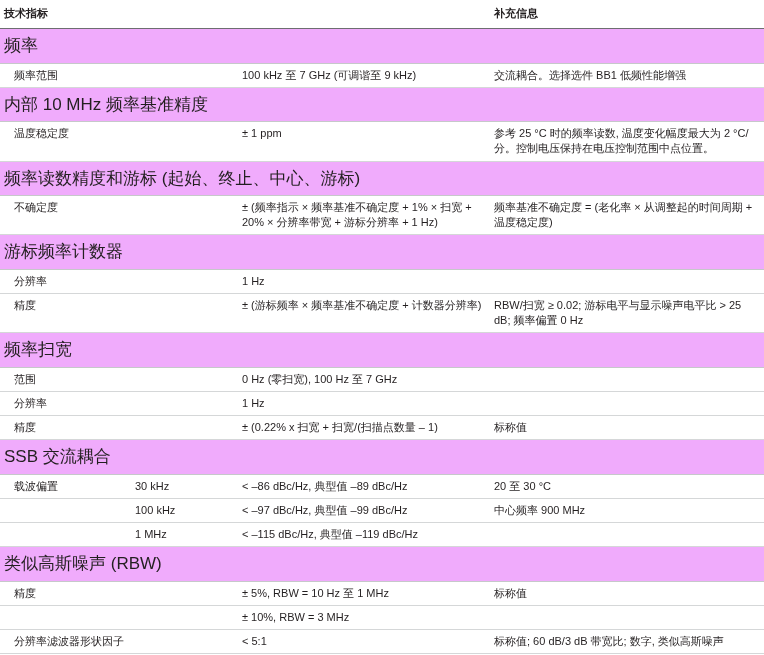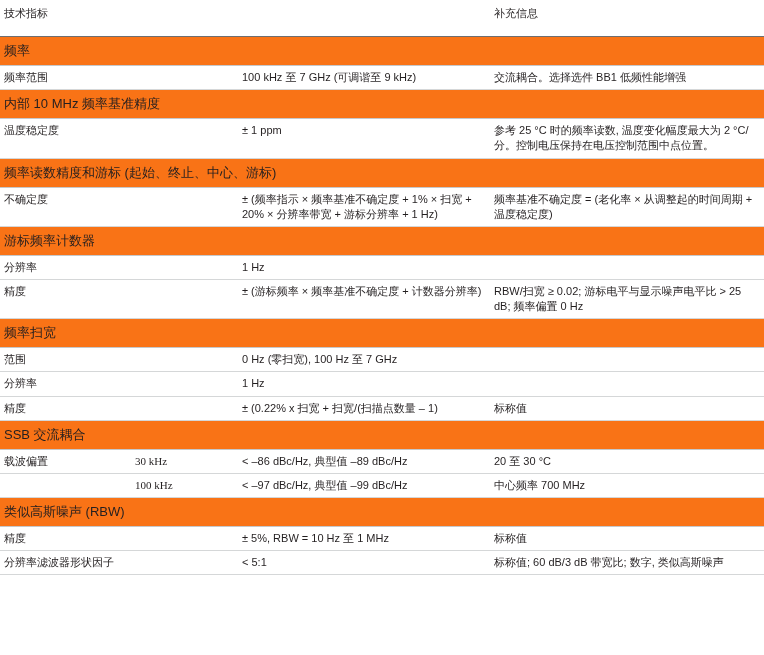--- a/index.html
+++ b/index.html
@@ -28,40 +28,40 @@
     text-align: left;
   }
   
   col.c1 { width: 131px; }
   col.c2 { width: 107px; }
   col.c3 { width: 252px; }
   col.c4 { width: 274px; }
 
   
   tr.header td {
-    font-weight: normal;
+    font-weight: bold;
     font-size: 11px;
     padding-top: 6px;
-    padding-bottom: 15px;
+    padding-bottom: 7px;
     border-bottom: 1px solid #6d6e71;
   }
   
   tr.section td {
-    background: #f97316;
-    font-size: 13px;
+    background: #f0abfc;
+    font-size: 17px;
     padding-top: 5px;
     padding-bottom: 5px;
     border-bottom: 1px solid #c6c8ca;
   }
   
   tr.row td {
     border-bottom: 1px solid #d5d7d8;
   }
-  tr.row td.lbl { padding-left: 4px; }
-  tr.row td.sub { padding-left: 4px; font-family: Liberation Serif, serif; }
+  tr.row td.lbl { padding-left: 14px; }
+  tr.row td.sub { padding-left: 4px; }
 </style>
 </head>
 <body>
 
 <table class="spec">
   <colgroup>
     <col class="c1">
       <col class="c2">
       <col class="c3">
       <col class="c4">
@@ -141,31 +141,43 @@
       <tr class="row">
         <td class="lbl">载波偏置</td>
         <td class="sub">30 kHz</td>
         <td class="val">&lt; –86 dBc/Hz, 典型值 –89 dBc/Hz</td>
         <td class="info">20 至 30 °C</td>
       </tr>
       <tr class="row">
         <td class="lbl"></td>
         <td class="sub">100 kHz</td>
         <td class="val">&lt; –97 dBc/Hz, 典型值 –99 dBc/Hz</td>
-        <td class="info">中心频率 700 MHz</td>
+        <td class="info">中心频率 900 MHz</td>
+      </tr>
+      <tr class="row">
+        <td class="lbl"></td>
+        <td class="sub">1 MHz</td>
+        <td class="val">&lt; –115 dBc/Hz, 典型值 –119 dBc/Hz</td>
+        <td class="info"></td>
       </tr>
       <tr class="section">
         <td colspan="4">类似高斯噪声 (RBW)</td>
       </tr>
       <tr class="row">
         <td class="lbl">精度</td>
         <td class="sub"></td>
         <td class="val">± 5%, RBW = 10 Hz 至 1 MHz</td>
         <td class="info">标称值</td>
       </tr>
       <tr class="row">
+        <td class="lbl"></td>
+        <td class="sub"></td>
+        <td class="val">± 10%, RBW = 3 MHz</td>
+        <td class="info"></td>
+      </tr>
+      <tr class="row">
         <td class="lbl">分辨率滤波器形状因子</td>
         <td class="sub"></td>
         <td class="val">&lt; 5:1</td>
         <td class="info">标称值; 60 dB/3 dB 带宽比; 数字, 类似高斯噪声</td>
       </tr>
     </tbody>
 </table>
 
 </body></html>

